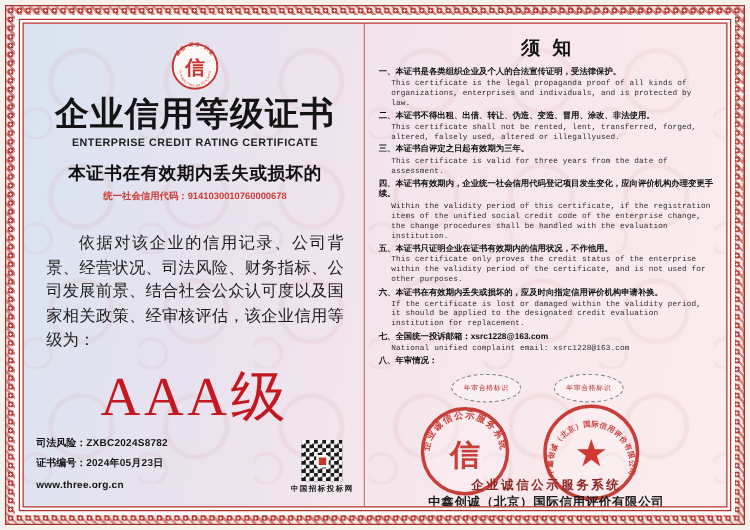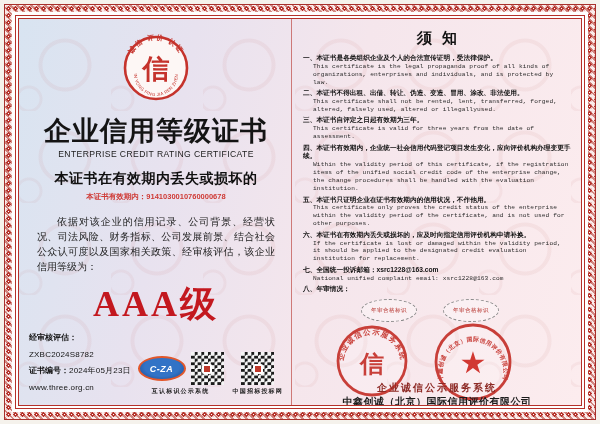--- a/index.html
+++ b/index.html
@@ -15,32 +15,32 @@
   .frame-inner{height:100%;border:1px solid #b5302a;box-sizing:border-box;display:flex;
     background:
       radial-gradient(circle 30px at 46px 46px,transparent 22px,rgba(190,95,95,.08) 23px 26px,transparent 27px),
       radial-gradient(circle 16px at 10px 80px,transparent 10px,rgba(190,95,95,.07) 11px 13px,transparent 14px),
       linear-gradient(102deg,#d8e4f1 0%,#e8e2ef 28%,#f5e6ec 55%,#fcecee 100%);
     background-size:92px 92px,92px 92px,100% 100%;}
   
   .left{width:272px;box-sizing:border-box;display:flex;flex-direction:column;
     text-align:center;padding:6px 6px 0 8px;}
   .seal-logo{margin:8px auto 0;display:block;}
-  .title{font-size:27px;font-weight:800;color:#141414;letter-spacing:1px;margin-top:13px;line-height:1.15;}
-  .title-en{font-size:8.6px;font-weight:400;color:#202020;letter-spacing:.4px;margin-top:2px;}
+  .title{font-size:27px;font-weight:800;color:#141414;letter-spacing:1px;margin-top:3px;line-height:1.15;}
+  .title-en{font-size:8.6px;font-weight:700;color:#202020;letter-spacing:.4px;margin-top:2px;}
   .company{font-size:14px;font-weight:800;color:#101010;margin-top:11px;letter-spacing:.5px;}
   .code{font-size:7.5px;font-weight:700;color:#cf3a35;margin-top:4px;}
-  .statement{font-size:10px;color:#1c1c1c;text-align:justify;text-indent:2em;
-    line-height:1.5;margin:12px 10px 0;}
-  .rating{font-size:36px;font-weight:700;color:#c3181f;letter-spacing:3px;margin-top:6px;
+  .statement{font-size:13px;color:#1c1c1c;text-align:justify;text-indent:2em;
+    line-height:1.5;margin:22px 10px 0;}
+  .rating{font-size:44px;font-weight:400;color:#c3181f;letter-spacing:3px;margin-top:6px;
     font-family:"Liberation Serif",serif;}
   .bottom-area{margin-top:auto;display:flex;align-items:flex-end;padding:0 0 9px 2px;}
   .info{flex:1;text-align:left;font-size:8px;color:#141414;line-height:2.05;font-weight:700;}
   .info .lbl{display:inline-block;}
-  .info .val{font-weight:400;letter-spacing:.2px;}
+  .info .val{font-weight:700;letter-spacing:.2px;}
   .badges{display:flex;gap:9px;align-items:flex-end;padding-right:2px;}
   .badge-group{display:flex;flex-direction:column;align-items:center;gap:2px;}
   .badge-top{display:flex;align-items:center;gap:5px;}
   .cza{width:44px;height:21px;border-radius:50%;border:2px solid #e2572b;
     background:radial-gradient(ellipse at 50% 42%,#3273c6 0 55%,#15478b 100%);
     color:#fff;font-size:9px;font-weight:800;font-style:italic;letter-spacing:.5px;
     display:flex;align-items:center;justify-content:center;}
   .qr{width:33px;height:33px;position:relative;
     background:conic-gradient(#1b1b1b 25%,#f5f5f5 0 50%,#1b1b1b 0 75%,#f5f5f5 0) 0 0/6.6px 6.6px;}
   .qr::after{content:"";position:absolute;inset:11.5px;background:#c0392b;border:2px solid #fff;border-radius:2px;}
@@ -88,43 +88,36 @@
             </text>
             <text class="seal-text" font-size="4.4" letter-spacing=".3">
               <textPath href="#arcBot1" startOffset="50%" text-anchor="middle">XIN YONG PING JIA REN ZHENG</textPath>
             </text>
             <text x="35" y="45" text-anchor="middle" class="seal-text" font-size="27" font-weight="bold" font-family="Liberation Serif, serif">信</text>
           </svg>
 
           <div class="title">企业信用等级证书</div>
           <div class="title-en">ENTERPRISE CREDIT RATING CERTIFICATE</div>
           <div class="company">本证书在有效期内丢失或损坏的</div>
-          <div class="code">本证书有效期内：9141030010760000678</div>
+          <div class="code">统一社会信用代码：9141030010760000678</div>
           <div class="statement">依据对该企业的信用记录、公司背景、经营状况、司法风险、财务指标、公司发展前景、结合社会公众认可度以及国家相关政策、经审核评估，该企业信用等级为：</div>
           <div class="rating">AAA级</div>
 
           <div class="bottom-area">
             <div class="info">
 
-                <div><span class="lbl">经审核评估：</span><span class="val">ZXBC2024S8782</span></div>
+                <div><span class="lbl">司法风险：</span><span class="val">ZXBC2024S8782</span></div>
 
                 <div><span class="lbl">证书编号：</span><span class="val">2024年05月23日</span></div>
 
 
 
                 <div><span class="val">www.three.org.cn</span></div>
               </div>
             <div class="badges">
-              <div class="badge-group">
-                <div class="badge-top">
-                  <div class="cza">C-ZA</div>
-                  <div class="qr"></div>
-                </div>
-                <div class="qr-label">互认标识公示系统</div>
-              </div>
               <div class="badge-group">
                 <div class="qr"></div>
                 <div class="qr-label">中国招标投标网</div>
               </div>
             </div>
           </div>
         </div>
 
         <div class="right">
           <div class="notice-header">须知</div>

